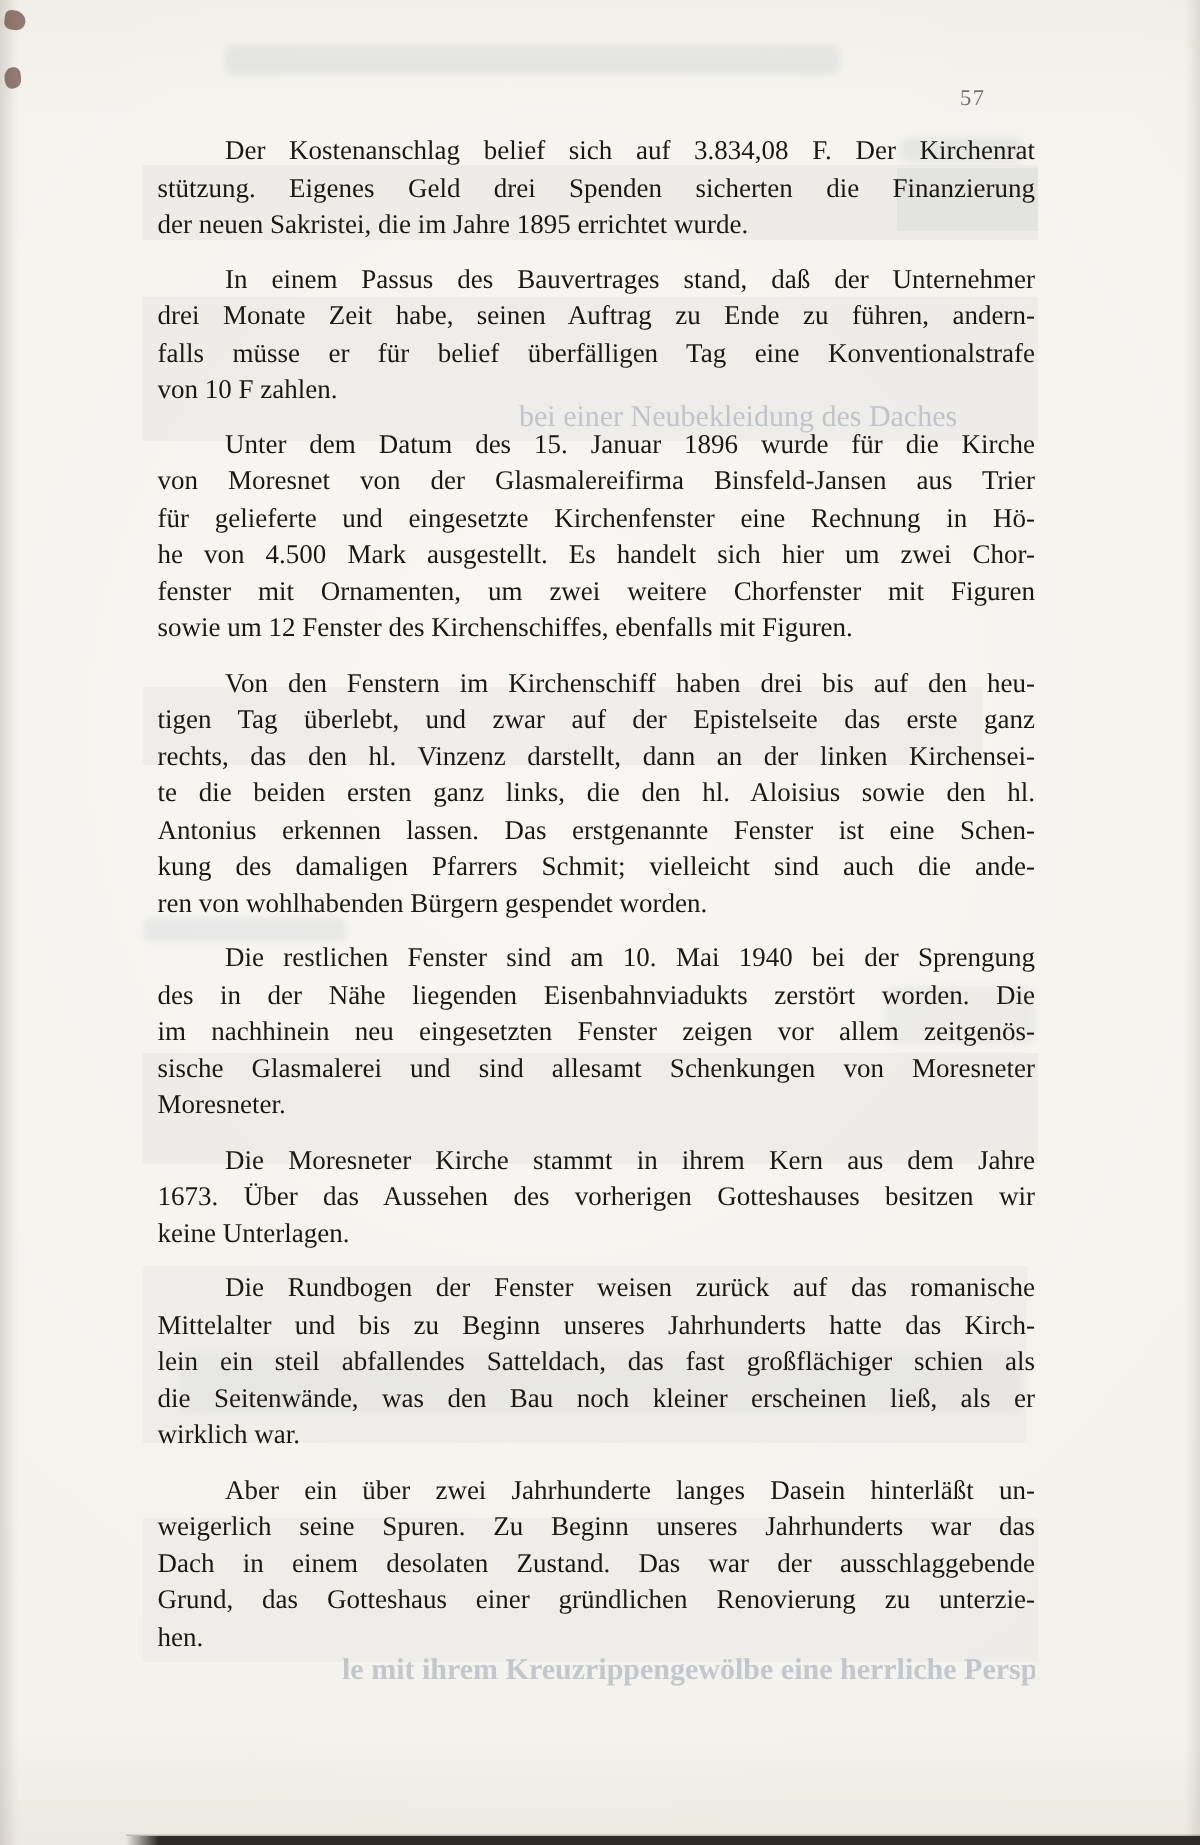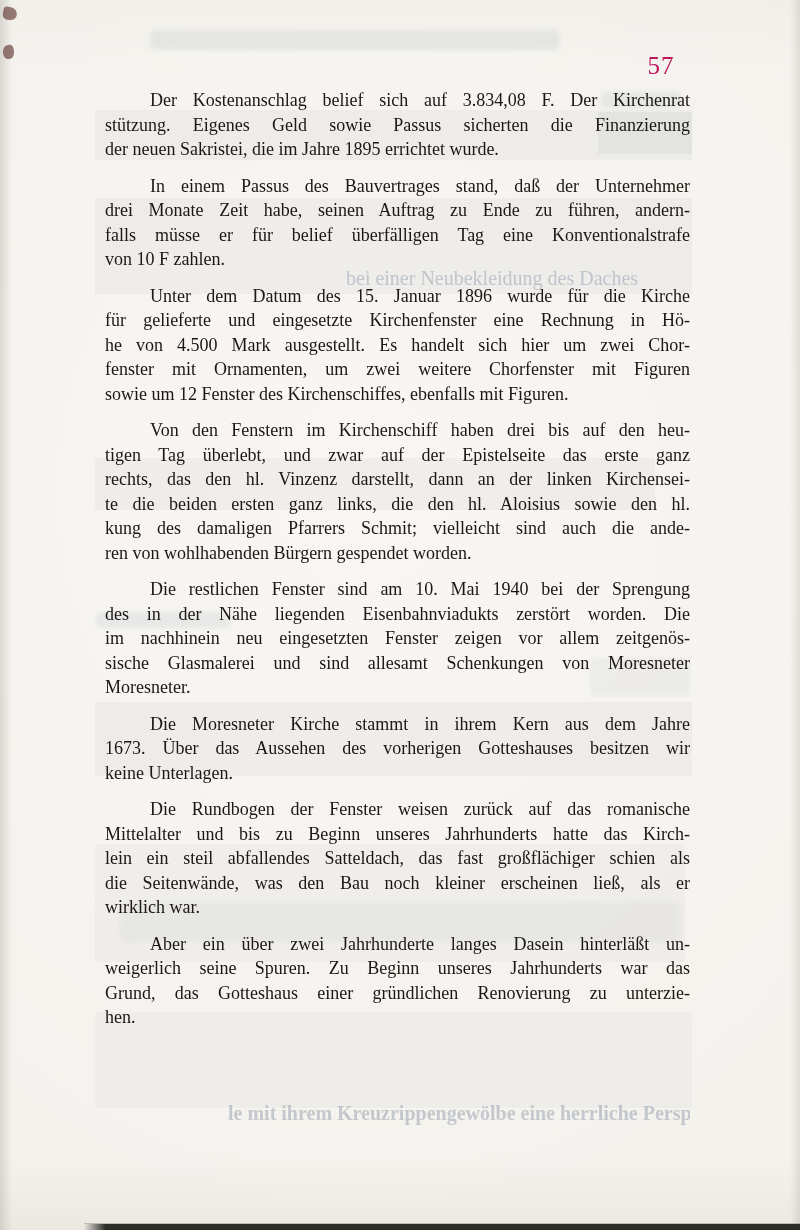--- a/index.html
+++ b/index.html
@@ -30,23 +30,23 @@
     position: absolute; bottom: 0; left: 84px; right: 0; height: 6px;
     background: linear-gradient(to right, rgba(46,44,40,0) 0, #2e2c28 3%, #2e2c28);
     box-shadow: 0 -1px 0 rgba(46,44,40,0.25);
   }
   .corner-mark { position: absolute; background: #45170f; opacity: 0.55; }
   .corner-mark.m1 { left: 3px; top: 7px;  width: 14px; height: 13px; border-radius: 30% 55% 45% 35%; transform: rotate(8deg); }
   .corner-mark.m2 { left: 3px; top: 45px; width: 11px; height: 14px; border-radius: 50% 35% 45% 40%; transform: rotate(-6deg); }
 
   .page-number {
     position: absolute; top: 54px; left: 640px; width: 42px;
-    text-align: center;
-    font-size: 25px; line-height: 24px;
-    color: #be185d; letter-spacing: 1px;
+    text-align: left;
+    font-size: 15px; line-height: 24px;
+    color: #737373; letter-spacing: 1px;
   }
 
   .text-block {
     position: absolute; left: 105px; top: 88px; width: 585px;
     font-size: 18px; color: #1b1713;
   }
   .para + .para { margin-top: 12px; }
   .line {
     height: 24.5px; line-height: 24.5px;
     overflow: hidden;
@@ -110,41 +110,43 @@
 <div class="smudge s5"></div>
 
 <div class="ghost-line mid">bei einer Neubekleidung des Daches</div>
 <div class="ghost-line bottom">le mit ihrem Kreuzrippengewölbe eine herrliche Perspektive</div>
 
 <div class="page-number">57</div>
 
 <div class="text-block">
     <div class="para">
       <div class="line first">Der Kostenanschlag belief sich auf 3.834,08 F. Der Kirchenrat</div>
-      <div class="line">stützung. Eigenes Geld sowie Passus sicherten die Finanzierung</div>
+      <div class="line">stützung. Eigenes Geld drei Spenden sicherten die Finanzierung</div>
       <div class="line last">der neuen Sakristei, die im Jahre 1895 errichtet wurde.</div>
     </div>
     <div class="para">
       <div class="line first">In einem Passus des Bauvertrages stand, daß der Unternehmer</div>
       <div class="line">drei Monate Zeit habe, seinen Auftrag zu Ende zu führen, andern-</div>
       <div class="line">falls müsse er für belief überfälligen Tag eine Konventionalstrafe</div>
       <div class="line last">von 10 F  zahlen.</div>
     </div>
     <div class="para">
       <div class="line first">Unter dem Datum des 15. Januar 1896 wurde für die Kirche</div>
+      <div class="line">von Moresnet von der Glasmalereifirma Binsfeld-Jansen aus Trier</div>
       <div class="line">für gelieferte und eingesetzte Kirchenfenster eine Rechnung in Hö-</div>
       <div class="line">he von 4.500 Mark ausgestellt. Es handelt sich hier um zwei Chor-</div>
       <div class="line">fenster mit Ornamenten, um zwei weitere Chorfenster mit Figuren</div>
       <div class="line last">sowie um 12 Fenster des Kirchenschiffes, ebenfalls mit Figuren.</div>
     </div>
     <div class="para">
       <div class="line first">Von den Fenstern im Kirchenschiff haben drei bis auf den heu-</div>
       <div class="line">tigen Tag überlebt, und zwar auf der Epistelseite das erste ganz</div>
       <div class="line">rechts, das den hl. Vinzenz darstellt, dann an der linken Kirchensei-</div>
       <div class="line">te  die beiden ersten ganz links, die den hl. Aloisius sowie den hl.</div>
+      <div class="line">Antonius erkennen lassen. Das erstgenannte Fenster ist eine Schen-</div>
       <div class="line">kung des damaligen Pfarrers Schmit; vielleicht sind auch die ande-</div>
       <div class="line last">ren von wohlhabenden Bürgern gespendet worden.</div>
     </div>
     <div class="para">
       <div class="line first">Die restlichen Fenster sind am 10. Mai 1940 bei der Sprengung</div>
       <div class="line">des in der Nähe liegenden Eisenbahnviadukts zerstört worden. Die</div>
       <div class="line">im nachhinein neu eingesetzten Fenster zeigen vor allem zeitgenös-</div>
       <div class="line">sische Glasmalerei und sind allesamt Schenkungen von Moresneter</div>
       <div class="line last">Moresneter.</div>
     </div>
@@ -156,20 +158,21 @@
     <div class="para">
       <div class="line first">Die Rundbogen der Fenster weisen zurück auf das romanische</div>
       <div class="line">Mittelalter und bis zu Beginn unseres Jahrhunderts hatte das Kirch-</div>
       <div class="line">lein ein steil abfallendes Satteldach, das fast großflächiger schien als</div>
       <div class="line">die Seitenwände, was den Bau noch kleiner erscheinen ließ, als er</div>
       <div class="line last">wirklich war.</div>
     </div>
     <div class="para">
       <div class="line first">Aber ein über zwei Jahrhunderte langes Dasein hinterläßt un-</div>
       <div class="line">weigerlich seine Spuren. Zu Beginn unseres Jahrhunderts war das</div>
+      <div class="line">Dach in einem desolaten Zustand. Das war der ausschlaggebende</div>
       <div class="line">Grund, das Gotteshaus einer gründlichen Renovierung zu unterzie-</div>
       <div class="line last">hen.</div>
     </div>
   </div>
 
 <div class="bottom-scan-bar"></div>
 
 <div class="corner-mark m1"></div>
 <div class="corner-mark m2"></div>
 

